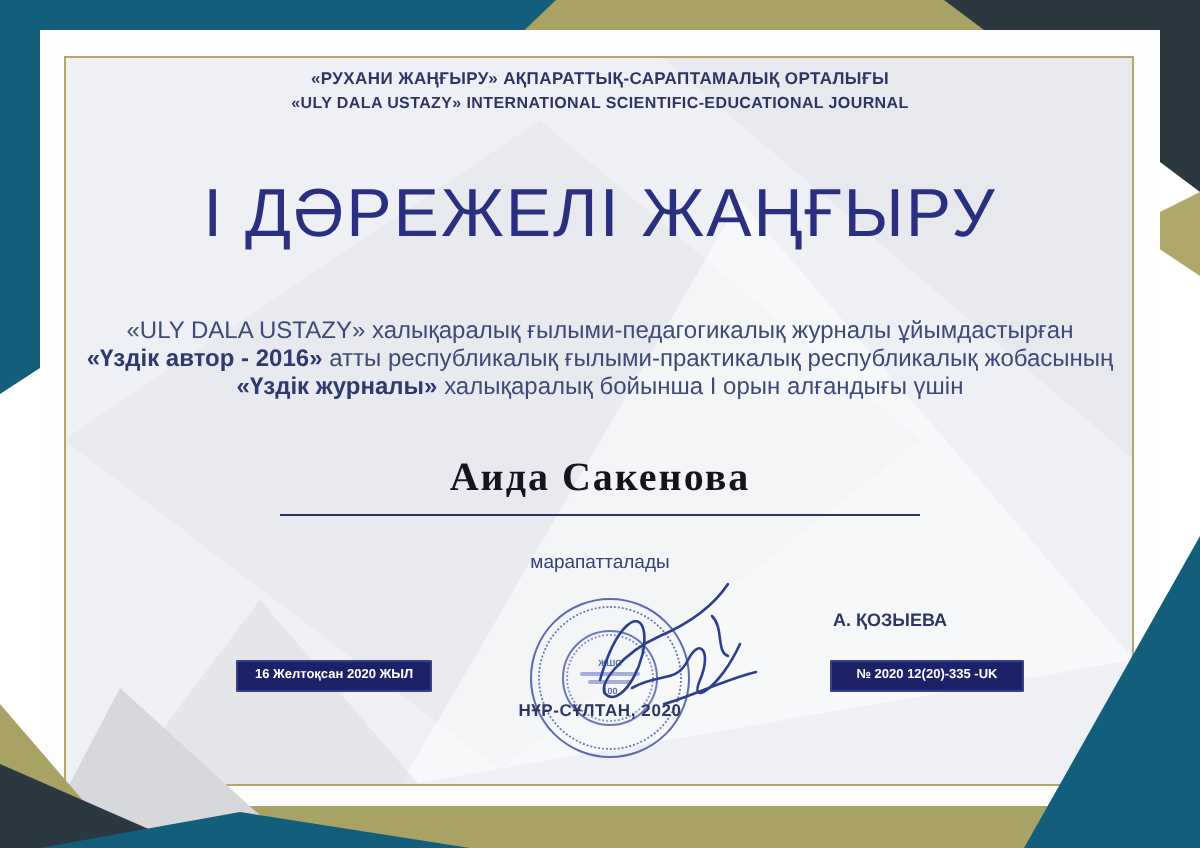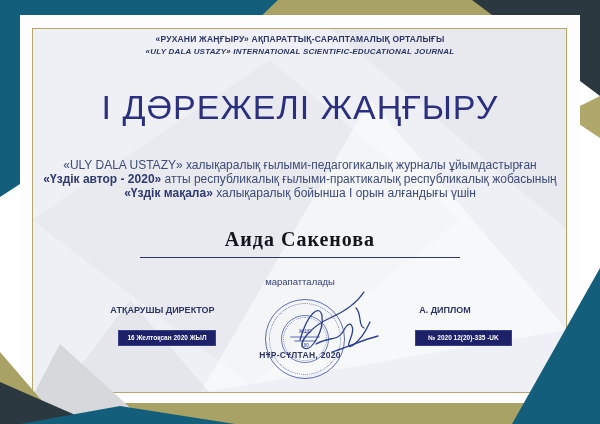--- a/index.html
+++ b/index.html
@@ -2,21 +2,21 @@
 <html><head>
 <meta charset="utf-8">
 <style>
   html,body{margin:0;padding:0;}
   body{width:600px;height:424px;font-family:"Liberation Sans",sans-serif;overflow:hidden;}
   .canvas{position:relative;width:600px;height:424px;background:#fef9c3;overflow:hidden;}
   .bg-svg{position:absolute;left:0;top:0;z-index:0;}
   .layer{position:absolute;left:0;top:0;width:600px;height:424px;z-index:1;}
   .txt{position:absolute;width:100%;text-align:center;color:#2d3663;}
   .org1{top:34px;font-size:8.5px;font-weight:bold;letter-spacing:.2px;color:#2d3663;}
-  .org2{top:47px;font-size:8px;font-weight:bold;letter-spacing:.2px;color:#2d3663;font-style:italic;}
+  .org2{top:47px;font-size:8px;font-weight:bold;letter-spacing:.2px;color:#2d3663;}
   .title{top:88px;font-size:34px;letter-spacing:1px;color:#2a2f80;font-weight:500;}
   .bodytext{top:158px;font-size:12px;line-height:14px;color:#3d4b76;}
   .bodytext b{color:#2e3a70;}
   .name{top:228px;font-size:20px;font-weight:bold;font-family:"Liberation Serif",serif;color:#14141c;letter-spacing:1px;text-align:center;}
   .nameline{position:absolute;left:140px;top:257px;width:320px;border-top:1.5px solid #2d3663;}
   .award{top:276px;font-size:9.5px;color:#33417b;}
   .sig-label{position:absolute;top:305px;font-size:9px;font-weight:bold;color:#2d3663;text-align:center;}
   .sig-label.left{left:90px;width:145px;}
   .sig-label.right{left:380px;width:130px;}
   .badge{position:absolute;top:330px;height:16px;background:#1d2168;color:#ffffff;
@@ -69,33 +69,32 @@
 
   <div class="layer">
 
     <div class="txt org1">«РУХАНИ ЖАҢҒЫРУ» АҚПАРАТТЫҚ-САРАПТАМАЛЫҚ ОРТАЛЫҒЫ</div>
     <div class="txt org2">«ULY DALA USTAZY» INTERNATIONAL SCIENTIFIC-EDUCATIONAL JOURNAL</div>
 
     <div class="txt title">І ДӘРЕЖЕЛІ ЖАҢҒЫРУ</div>
 
     <div class="txt bodytext">
       <span>«ULY DALA USTAZY» халықаралық ғылыми-педагогикалық журналы ұйымдастырған</span><br>
-      <b>«Үздік автор - 2020»</b><span> атты республикалық ғылыми-практикалық республикалық жобасының</span><br>
-      <b>«Үздік мақала»</b><span> халықаралық бойынша І орын алғандығы үшін</span>
+      <b>«Үздік автор - 2016»</b><span> атты республикалық ғылыми-практикалық республикалық жобасының</span><br>
+      <b>«Үздік журналы»</b><span> халықаралық бойынша І орын алғандығы үшін</span>
     </div>
 
     <div class="txt name">Аида Сакенова</div>
     <div class="nameline"></div>
 
     <div class="txt award">марапатталады</div>
 
-    <div class="sig-label left">АТҚАРУШЫ ДИРЕКТОР</div>
     <div class="badge left">16 Желтоқсан 2020 ЖЫЛ</div>
 
-    <div class="sig-label right">А. ДИПЛОМ</div>
+    <div class="sig-label right">А. ҚОЗЫЕВА</div>
     <div class="badge right">№ 2020 12(20)-335 -UK</div>
 
     <div class="stamp">
       <div class="ring1"></div>
       <div class="ring2"></div>
       <div class="ring3"></div>
       <div class="center">
         <div class="t">ЖШС</div>
         <div class="bar b1"></div>
         <div class="bar b2"></div>

